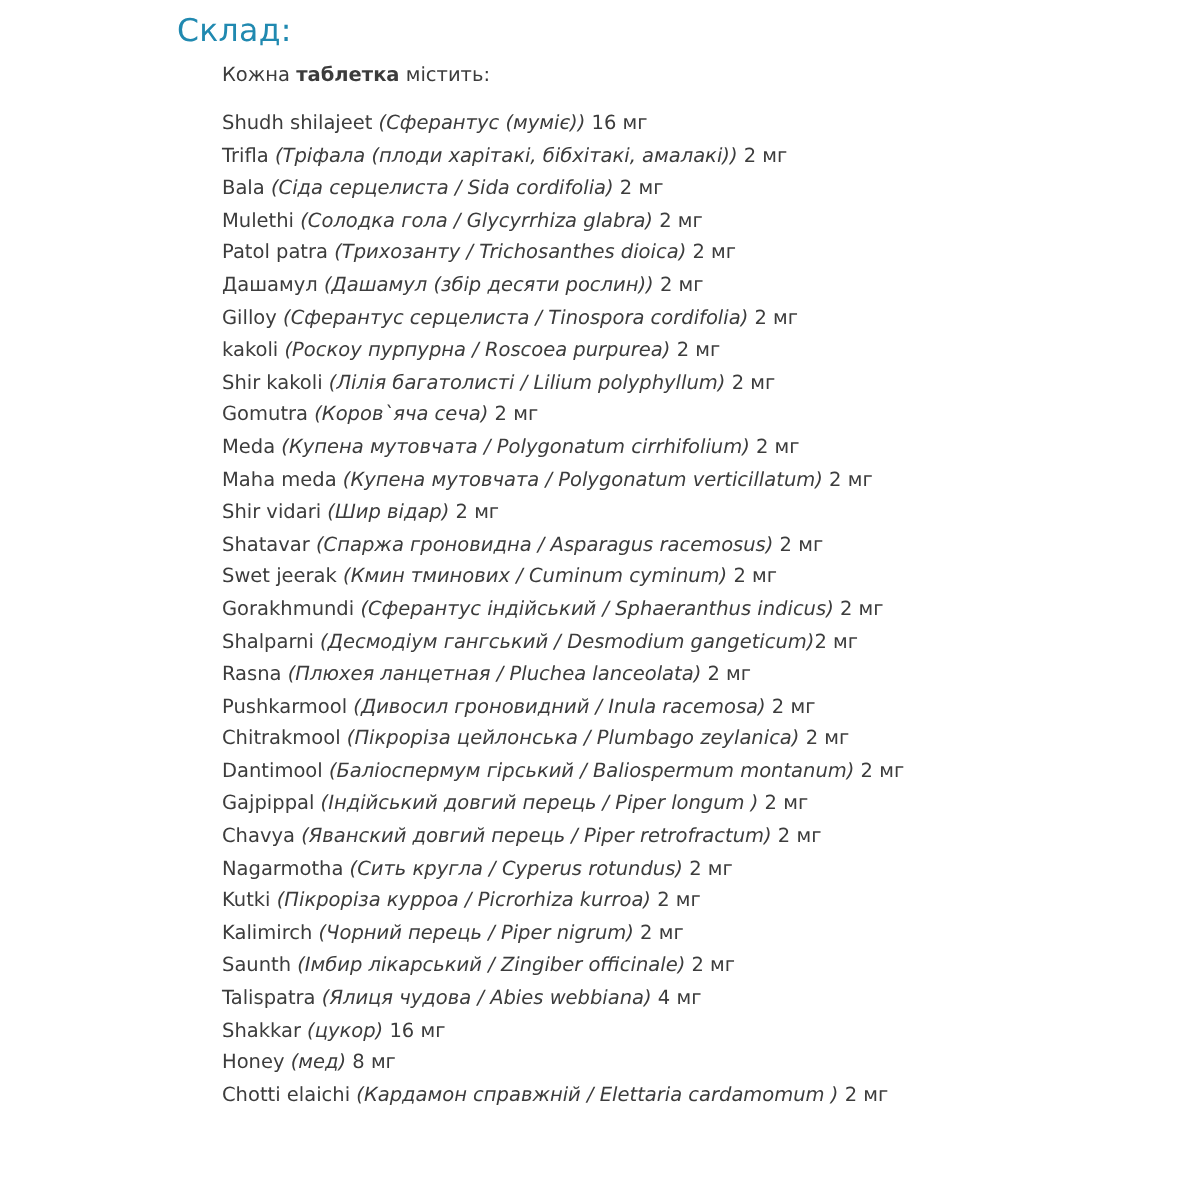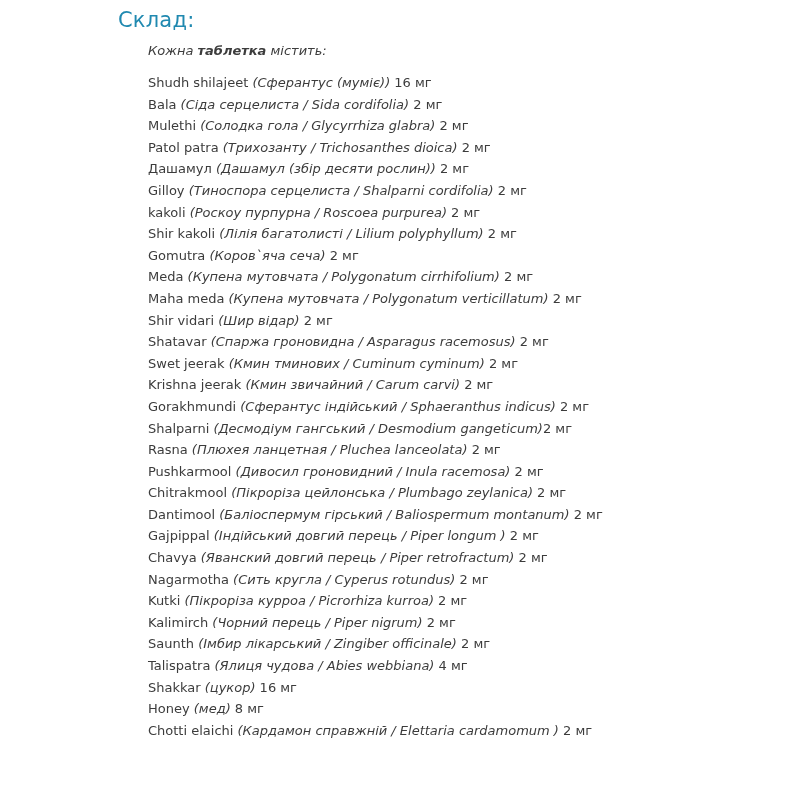--- a/index.html
+++ b/index.html
@@ -29,21 +29,20 @@
     font-size: 21px;
     font-weight: 400;
     line-height: 25px;
     color: #2089b0;
     letter-spacing: 0.2px;
   }
   .intro {
     margin: 9px 0 0 30px;
     font-size: 13px;
     line-height: 17px;
-    font-style: italic;
   }
   .intro b { font-weight: 700; }
   .ingredients {
     margin: 13px 0 0 30px;
     font-size: 13px;
     line-height: 21.6px;
     white-space: nowrap;
   }
   .ing-row { height: 21.6px; }
   .it { font-style: italic; }
@@ -53,34 +52,34 @@
 
 <div class="page">
   <div class="content">
 
     <h2 class="section-heading">Склад:</h2>
 
     <p class="intro"><span>Кожна </span><b>таблетка</b><span> містить:</span></p>
 
     <div class="ingredients">
         <div class="ing-row"><span>Shudh shilajeet </span><span class="it">(Сферантус (муміє))</span><span> 16 мг</span></div>
+        <div class="ing-row"><span>Trifla </span><span class="it">(Тріфала (плоди харітакі, бібхітакі, амалакі))</span><span> 2 мг</span></div>
         <div class="ing-row"><span>Bala </span><span class="it">(Сіда серцелиста / Sida cordifolia)</span><span> 2 мг</span></div>
         <div class="ing-row"><span>Mulethi </span><span class="it">(Солодка гола / Glycyrrhiza glabra)</span><span> 2 мг</span></div>
         <div class="ing-row"><span>Patol patra </span><span class="it">(Трихозанту / Trichosanthes dioica)</span><span> 2 мг</span></div>
         <div class="ing-row"><span>Дашамул </span><span class="it">(Дашамул (збір десяти рослин))</span><span> 2 мг</span></div>
-        <div class="ing-row"><span>Gilloy </span><span class="it">(Тиноспора серцелиста / Shalparni cordifolia)</span><span> 2 мг</span></div>
+        <div class="ing-row"><span>Gilloy </span><span class="it">(Сферантус серцелиста / Tinospora cordifolia)</span><span> 2 мг</span></div>
         <div class="ing-row"><span>kakoli </span><span class="it">(Роскоу пурпурна / Roscoea purpurea)</span><span> 2 мг</span></div>
         <div class="ing-row"><span>Shir kakoli </span><span class="it">(Лілія багатолисті / Lilium polyphyllum)</span><span> 2 мг</span></div>
         <div class="ing-row"><span>Gomutra </span><span class="it">(Коров`яча сеча)</span><span> 2 мг</span></div>
         <div class="ing-row"><span>Meda </span><span class="it">(Купена мутовчата / Polygonatum cirrhifolium)</span><span> 2 мг</span></div>
         <div class="ing-row"><span>Maha meda </span><span class="it">(Купена мутовчата / Polygonatum verticillatum)</span><span> 2 мг</span></div>
         <div class="ing-row"><span>Shir vidari </span><span class="it">(Шир відар)</span><span> 2 мг</span></div>
         <div class="ing-row"><span>Shatavar </span><span class="it">(Спаржа гроновидна / Asparagus racemosus)</span><span> 2 мг</span></div>
         <div class="ing-row"><span>Swet jeerak </span><span class="it">(Кмин тминових / Cuminum cyminum)</span><span> 2 мг</span></div>
-        <div class="ing-row"><span>Krishna jeerak </span><span class="it">(Кмин звичайний / Carum carvi)</span><span> 2 мг</span></div>
         <div class="ing-row"><span>Gorakhmundi </span><span class="it">(Сферантус індійський / Sphaeranthus indicus)</span><span> 2 мг</span></div>
         <div class="ing-row"><span>Shalparni </span><span class="it">(Десмодіум гангський / Desmodium gangeticum)</span><span>2 мг</span></div>
         <div class="ing-row"><span>Rasna </span><span class="it">(Плюхея ланцетная / Pluchea lanceolata)</span><span> 2 мг</span></div>
         <div class="ing-row"><span>Pushkarmool </span><span class="it">(Дивосил гроновидний / Inula racemosa)</span><span> 2 мг</span></div>
         <div class="ing-row"><span>Chitrakmool </span><span class="it">(Пікроріза цейлонська / Plumbago zeylanica)</span><span> 2 мг</span></div>
         <div class="ing-row"><span>Dantimool </span><span class="it">(Баліоспермум гірський / Baliospermum montanum)</span><span> 2 мг</span></div>
         <div class="ing-row"><span>Gajpippal </span><span class="it">(Індійський довгий перець / Piper longum )</span><span> 2 мг</span></div>
         <div class="ing-row"><span>Chavya </span><span class="it">(Яванский довгий перець / Piper retrofractum)</span><span> 2 мг</span></div>
         <div class="ing-row"><span>Nagarmotha </span><span class="it">(Сить кругла / Cyperus rotundus)</span><span> 2 мг</span></div>
         <div class="ing-row"><span>Kutki </span><span class="it">(Пікроріза курроа / Picrorhiza kurroa)</span><span> 2 мг</span></div>

